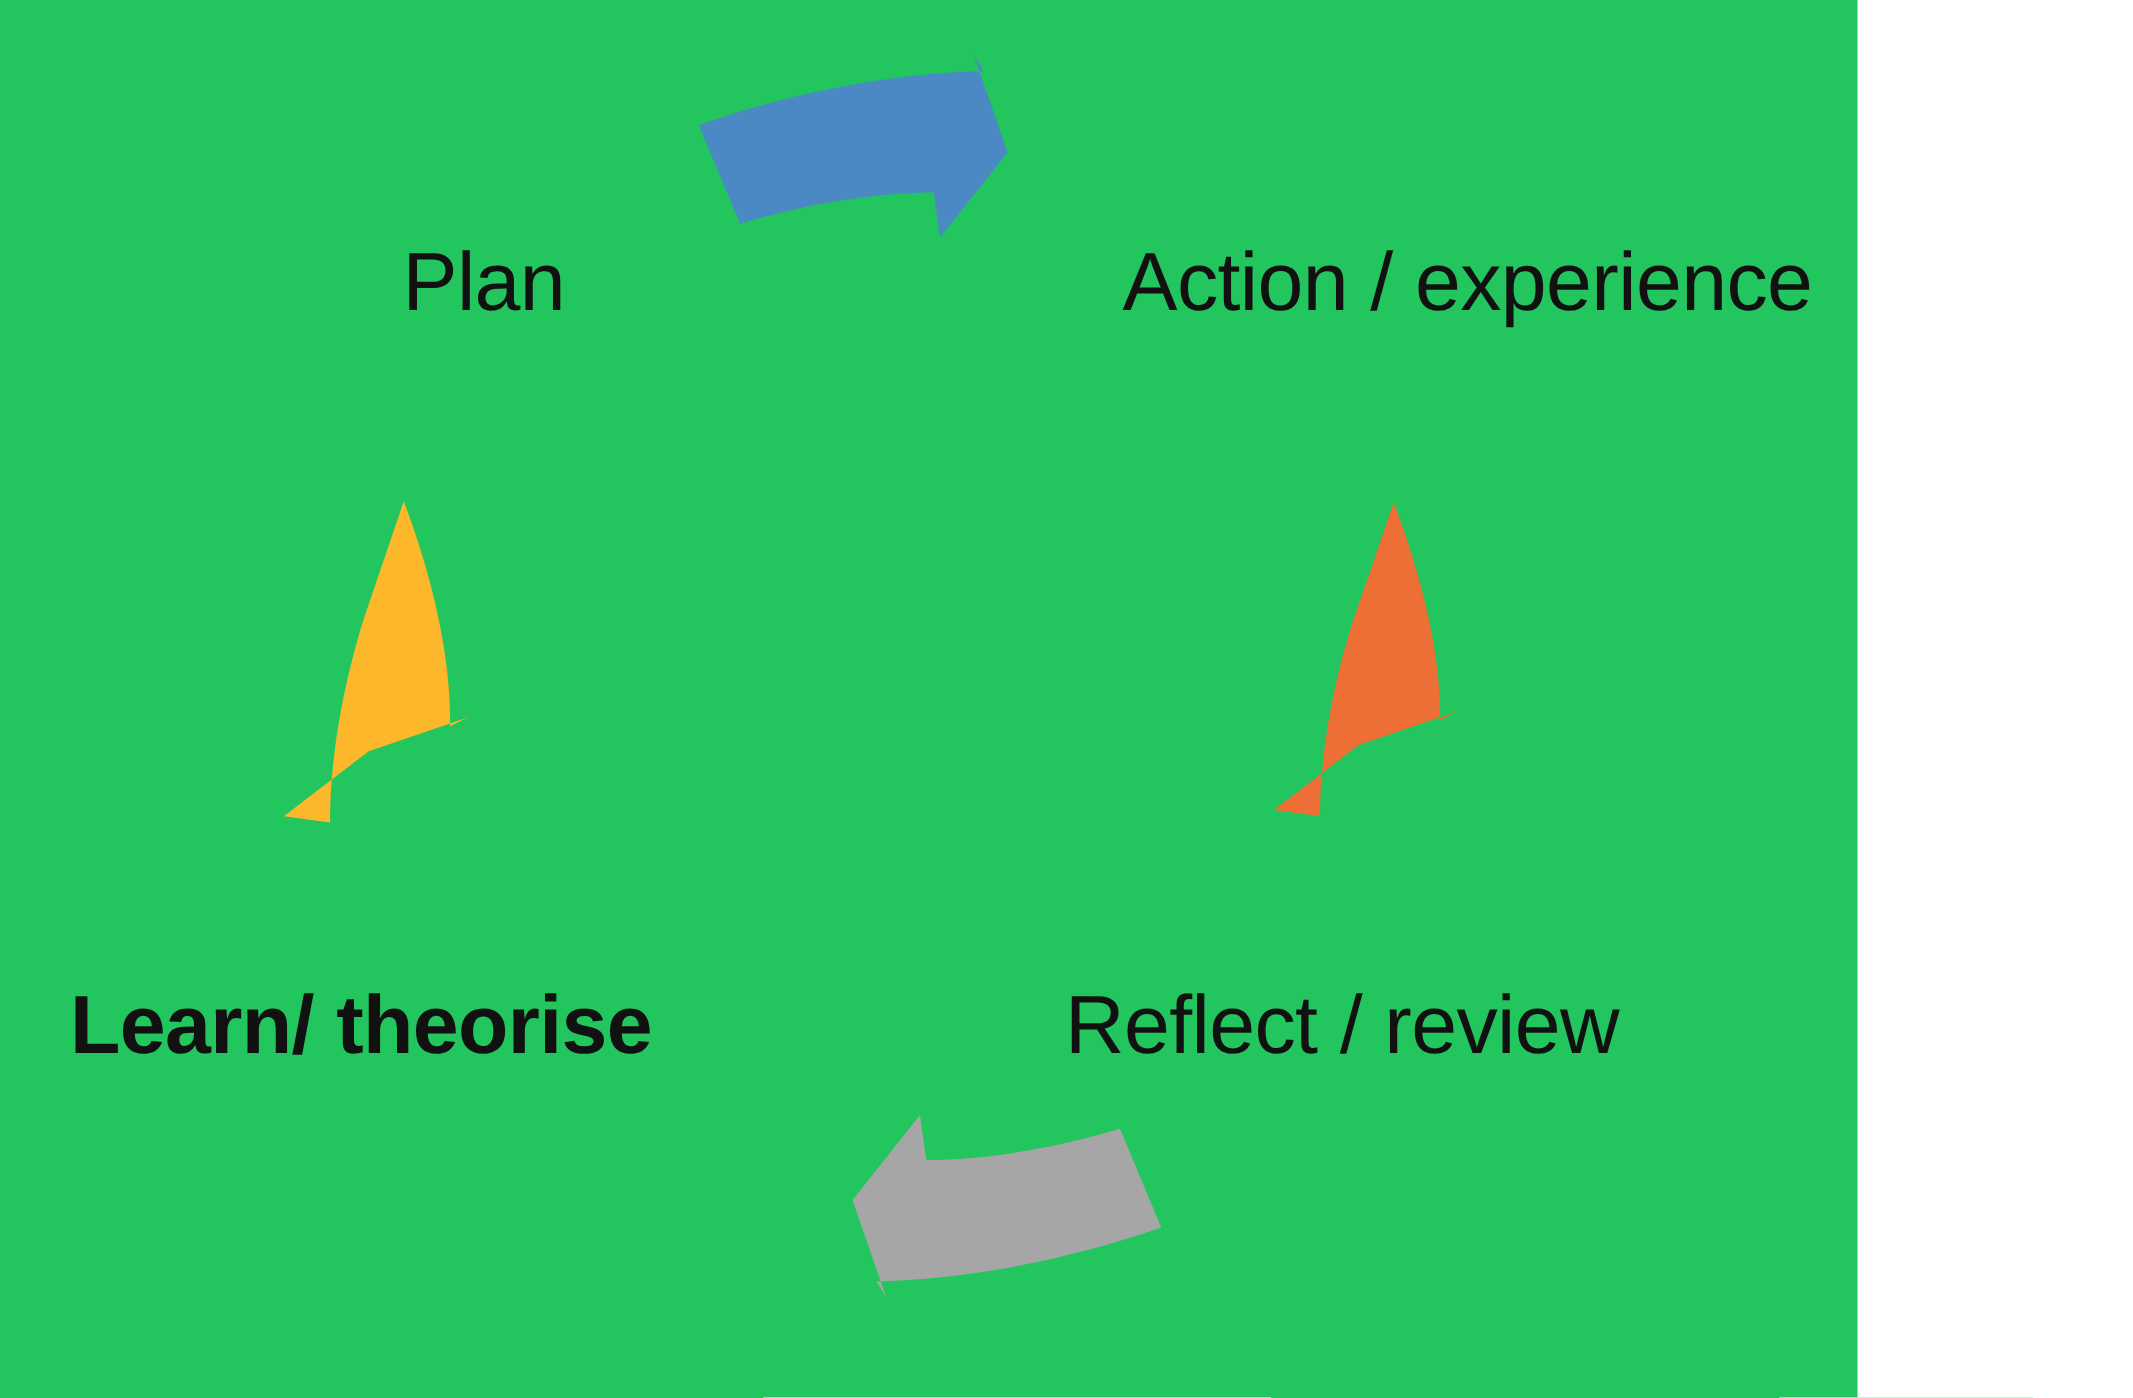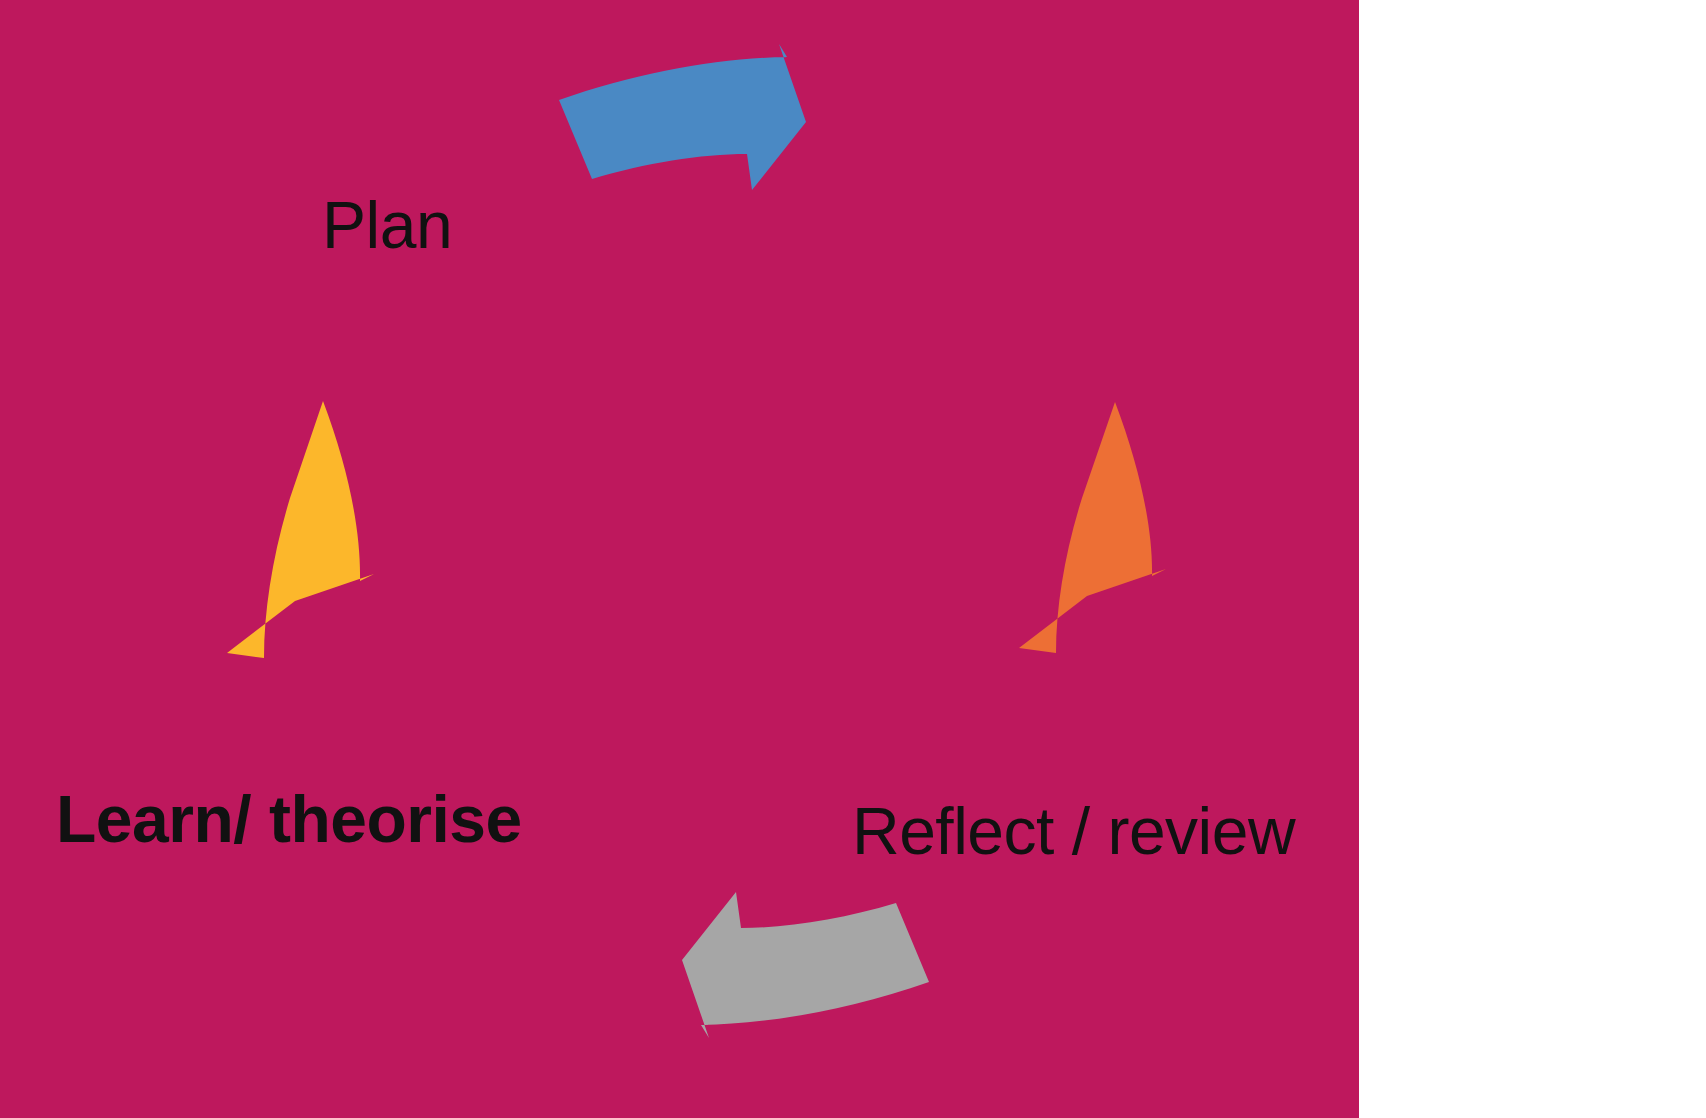--- a/index.html
+++ b/index.html
@@ -6,23 +6,23 @@
   html, body {
     margin: 0;
     padding: 0;
     background: #ffffff;
   }
   body {
     font-family: "Liberation Sans", sans-serif;
   }
   #canvas {
     position: relative;
-    width: 1359px;
+    width: 1486px;
     height: 1118px;
-    background: #be185d;
+    background: #22c55e;
     overflow: hidden;
   }
   .cycle-svg {
     position: absolute;
     left: 0;
     top: 0;
     width: 1706px;
     height: 1118px;
     display: block;
   }
@@ -33,21 +33,21 @@
     font-weight: 400;
     font-size: 66px;
     line-height: 1.0;
     letter-spacing: -0.5px;
     white-space: nowrap;
     -webkit-font-smoothing: antialiased;
   }
   #label-plan        { left: 322px;  top: 192px; }
   #label-action      { left: 898px;  top: 192px; }
   #label-learn       { left: 56px;   top: 786px; font-weight: bold; }
-  #label-reflect     { left: 852px;  top: 786px; margin-top: 12px; }
+  #label-reflect     { left: 852px;  top: 786px; }
 </style>
 </head>
 <body>
 
 <div id="canvas">
 
   <svg class="cycle-svg" viewBox="0 0 1706 1118" xmlns="http://www.w3.org/2000/svg" aria-hidden="true">
 
     <path fill="#4A89C4" d="M 559,100
              C 640,72 720,58 787,57
@@ -81,18 +81,19 @@
              L 779,44
              L 806,122
              L 752,190
              L 747,154
              C 700,154 646,163 592,179
              Z" transform="rotate(180 683 123) translate(-122,-836)"></path>
   </svg>
 
   <div class="node-label" id="label-plan">Plan</div>
 
+  <div class="node-label" id="label-action">Action / experience</div>
 
   <div class="node-label" id="label-reflect">Reflect / review</div>
 
   <div class="node-label" id="label-learn">Learn/ theorise</div>
 
 </div>
 
 </body></html>

